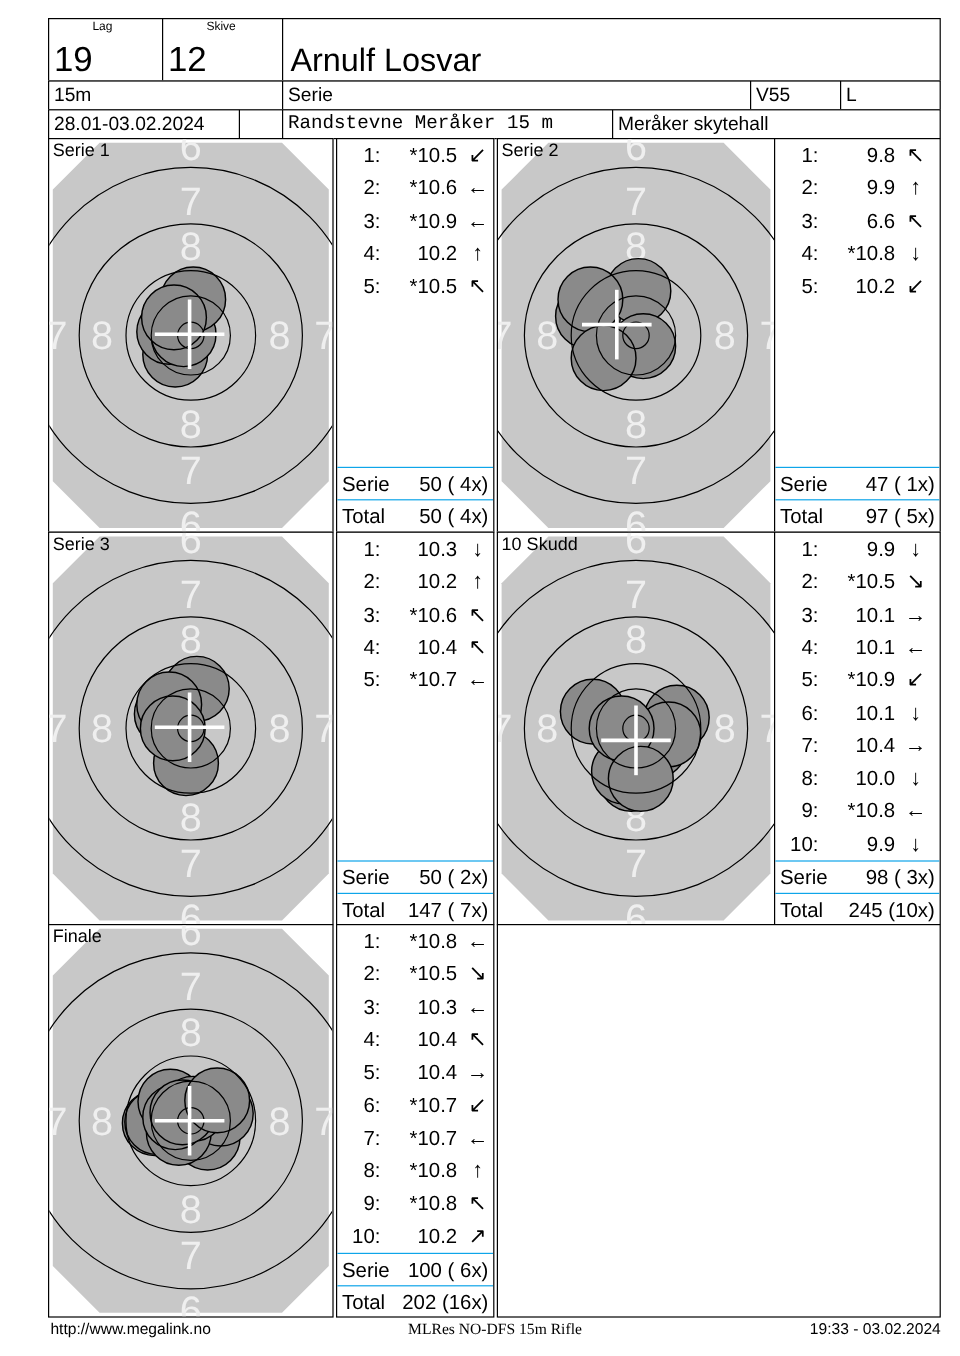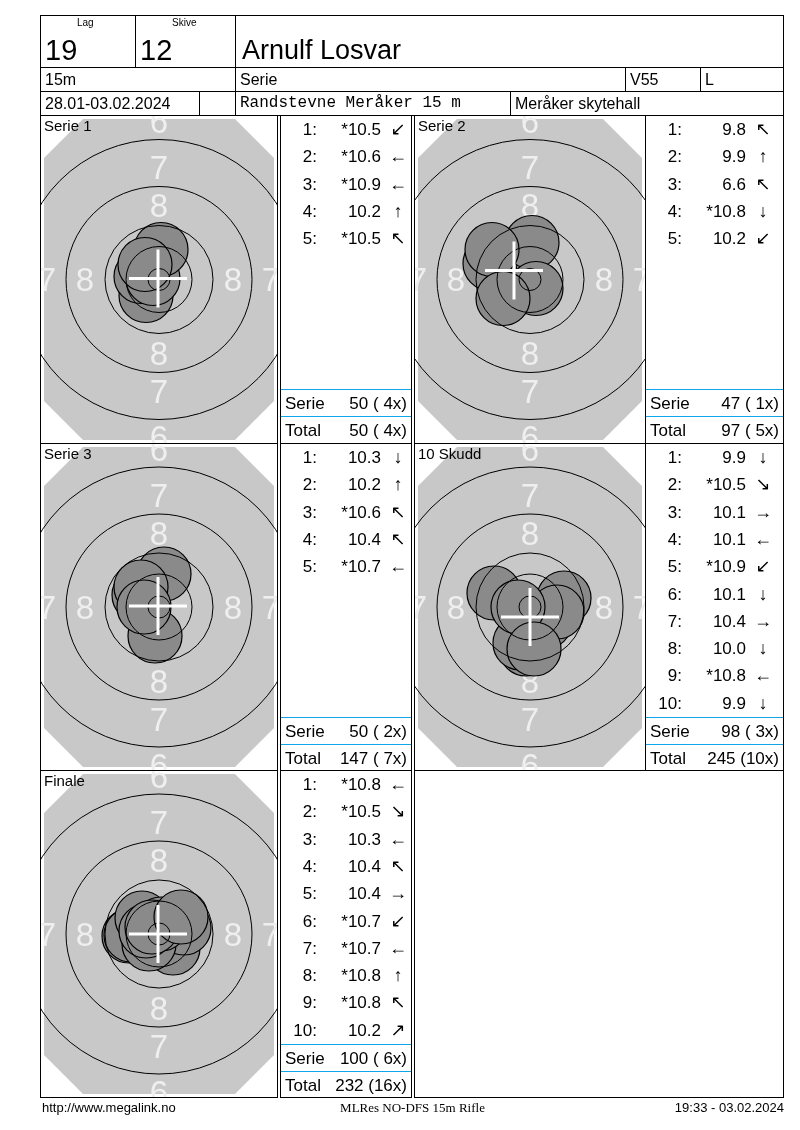--- a/index.html
+++ b/index.html
@@ -419,21 +419,21 @@
           <span class="shot-num">10:</span>
           <span class="shot-val">10.2</span>
           <span class="shot-arrow">↗</span>
         </div>
         <div class="sum-row" style="top: 273px;">
           <span class="sum-label">Serie</span>
           <span class="sum-val">100 ( 6x)</span>
         </div>
         <div class="sum-row" style="top: 300px;">
           <span class="sum-label">Total</span>
-          <span class="sum-val">232 (16x)</span>
+          <span class="sum-val">202 (16x)</span>
         </div>
       </div>
     </div>
 
   <div class="cell" style="left:414px;top:770px;width:370px;height:328px;"></div>
 
   <span class="footer-text" style="left:42px;top:1100px;">http://www.megalink.no</span>
   <span class="footer-text" style="left:240px;top:1100px;width:345px;text-align:center;font-family:Liberation Serif, serif;">MLRes NO-DFS 15m Rifle</span>
   <span class="footer-text" style="left:584px;top:1100px;width:200px;text-align:right;">19:33 - 03.02.2024</span>
 </div>

